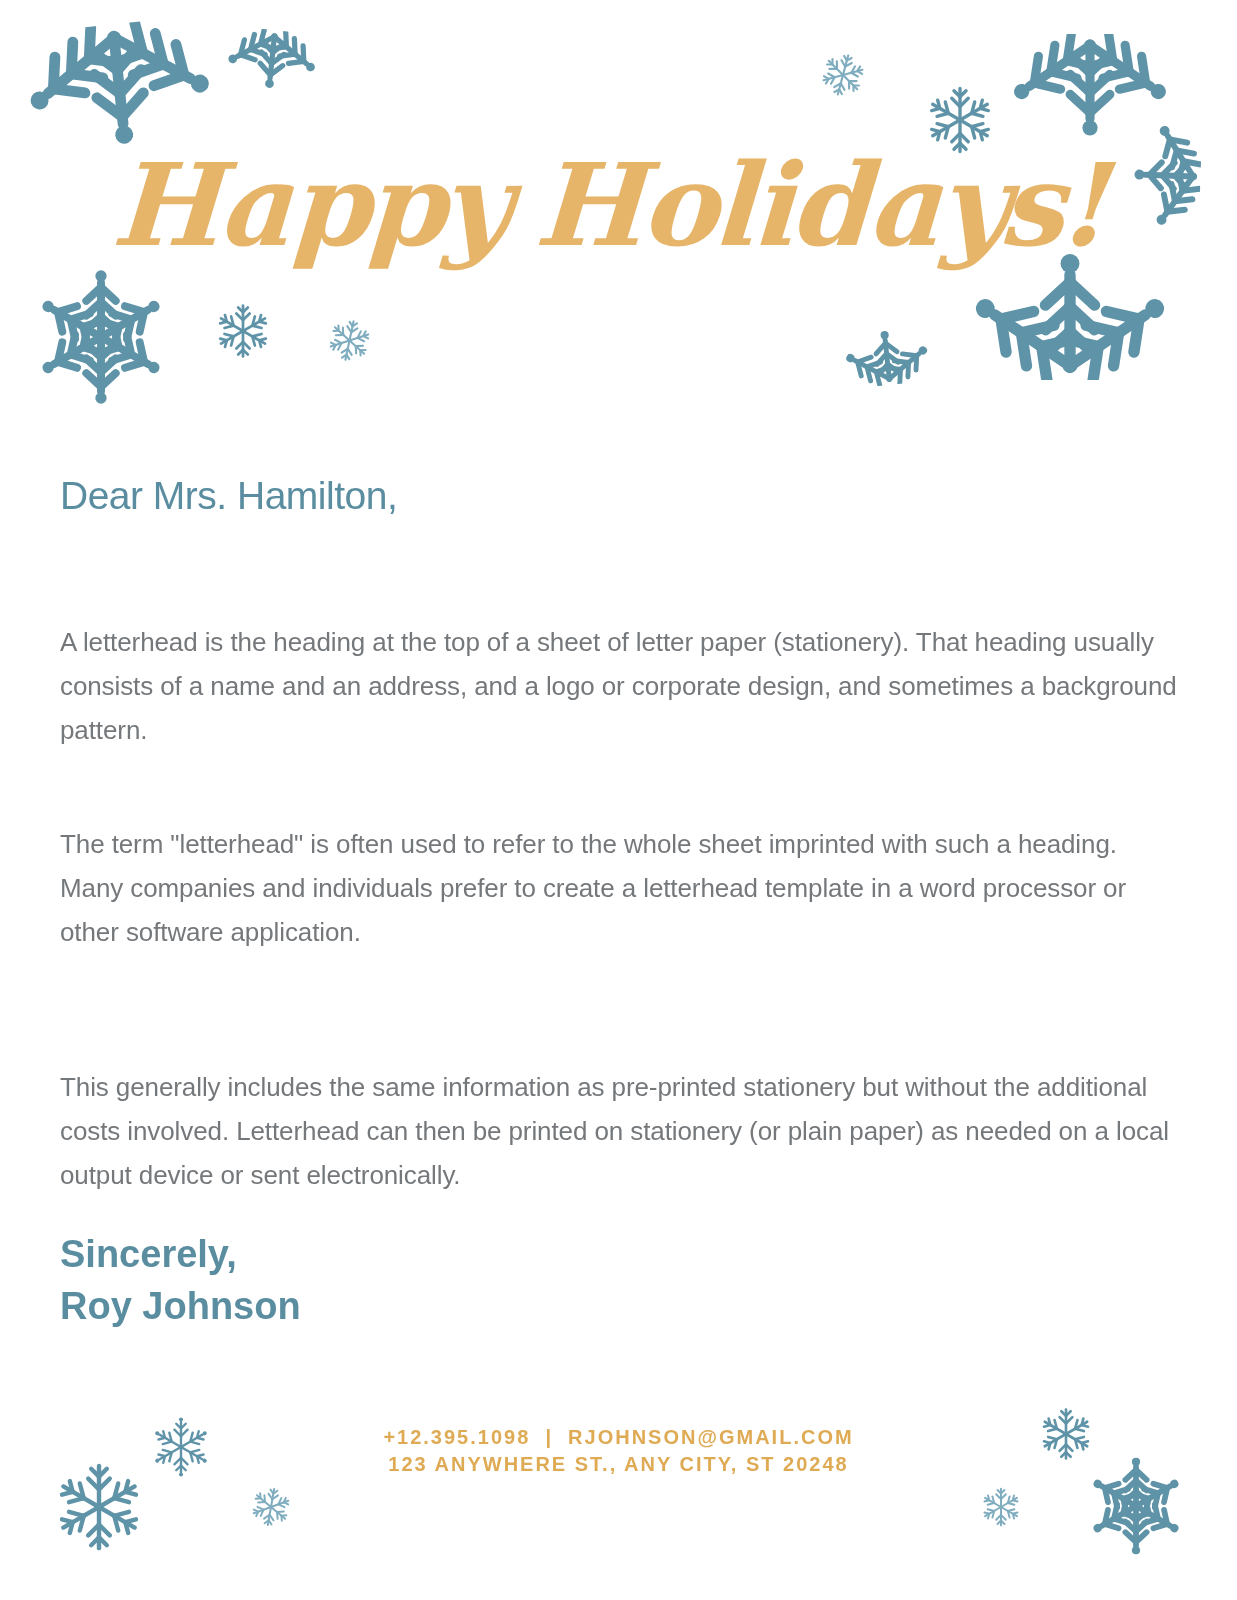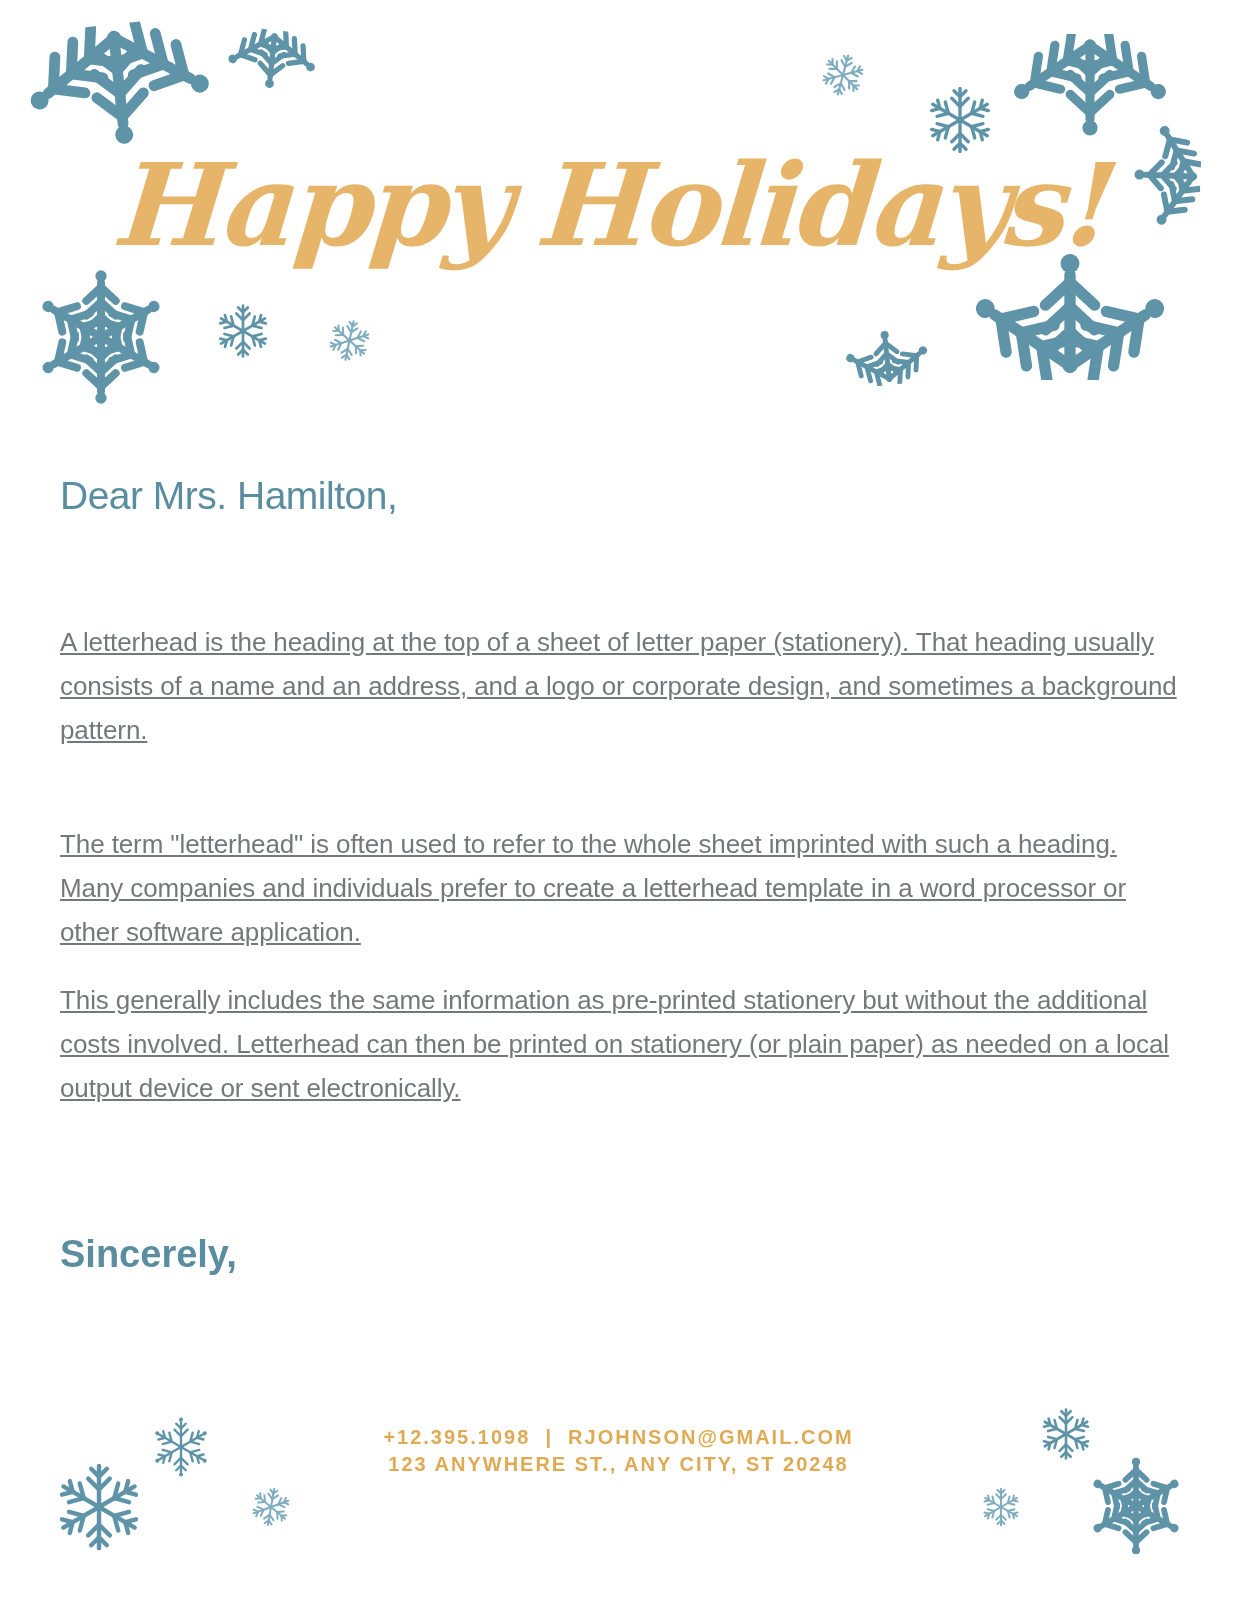--- a/index.html
+++ b/index.html
@@ -20,23 +20,22 @@
   }
   .greeting {
     position:absolute; top:474px; left:60px; margin:0;
     font-size:39px; font-weight:400; letter-spacing:-0.5px;
     color:var(--teal-heading,#5a8da0);
   }
   .para {
     position:absolute; left:60px; width:1122px; margin:0;
     font-size:26px; line-height:44px; letter-spacing:-0.1px;
     color:var(--body-text,#75787b);
-    text-decoration:underline;
   }
-  .p1 { top:620px; } .p2 { top:822px; } .p3 { top:978px; }
+  .p1 { top:620px; } .p2 { top:822px; } .p3 { top:1065px; }
   .signoff {
     position:absolute; left:60px; top:1228px; margin:0;
     font-size:38px; font-weight:700; line-height:52px;
     color:var(--teal-heading,#5a8da0);
   }
   .signoff p { margin:0; }
   .footer {
     position:absolute; left:0; top:1424px; width:100%; margin:0;
     text-align:center; font-weight:700; font-size:20px; line-height:27px;
     letter-spacing:2px; color:var(--footer-gold,#dfaa54);
@@ -149,20 +148,21 @@
     <h1 class="title">Happy Holidays!</h1>
   </header>
 
   <main>
     <p class="greeting">Dear Mrs. Hamilton,</p>
     <p class="para p1">A letterhead is the heading at the top of a sheet of letter paper (stationery). That heading usually consists of a name and an address, and a logo or corporate design, and sometimes a background pattern.</p>
     <p class="para p2">The term "letterhead" is often used to refer to the whole sheet imprinted with such a heading. Many companies and individuals prefer to create a letterhead template in a word processor or other software application.</p>
     <p class="para p3">This generally includes the same information as pre-printed stationery but without the additional costs involved. Letterhead can then be printed on stationery (or plain paper) as needed on a local output device or sent electronically.</p>
     <div class="signoff">
       <p>Sincerely,</p>
+      <p>Roy Johnson</p>
     </div>
   </main>
 
   <footer>
     <div class="footer">
       <div>+12.395.1098&nbsp;&nbsp;|&nbsp;&nbsp;RJOHNSON@GMAIL.COM</div>
       <div>123 ANYWHERE ST., ANY CITY, ST 20248</div>
     </div>
     <svg class="flake teal" style="left:150px; top:1416px; width:62px; height:62px">
         <use href="#dotted-flake"></use>

